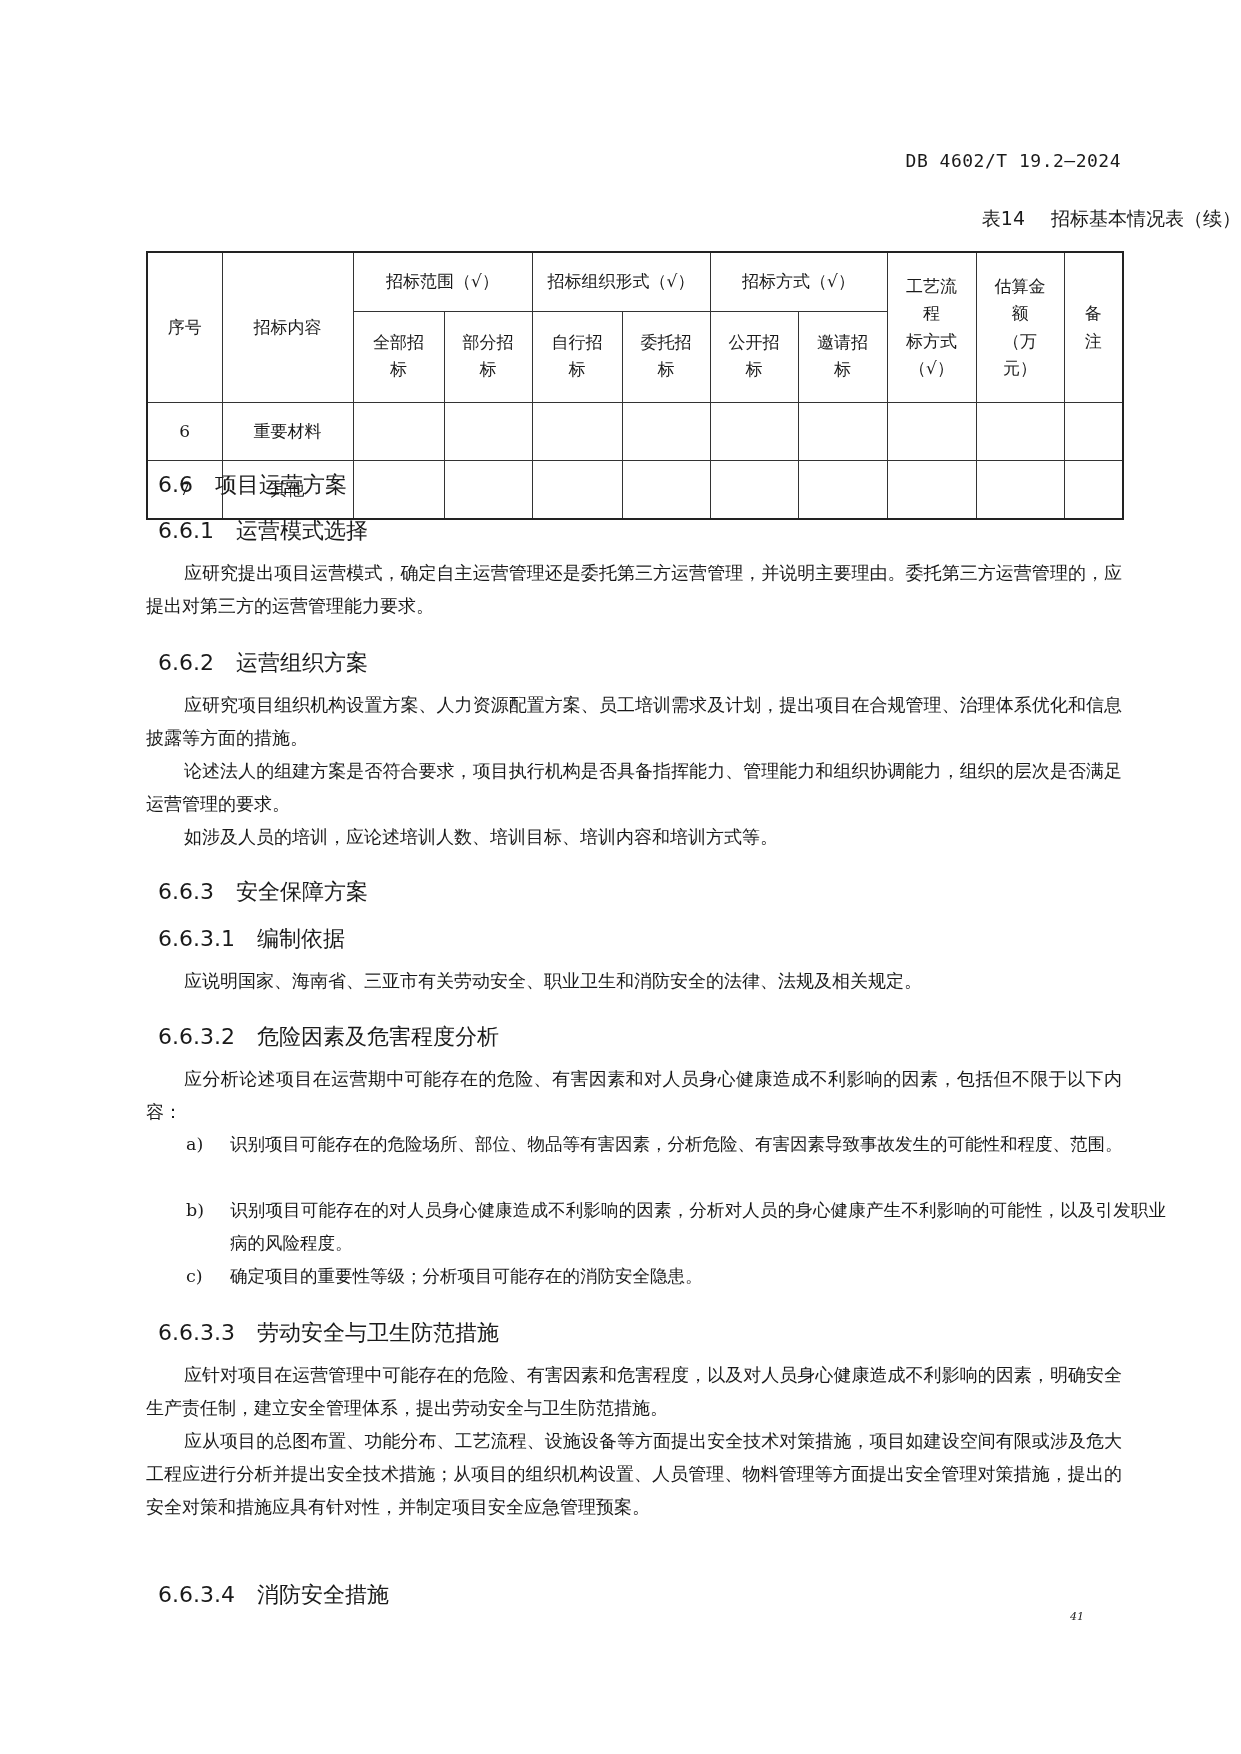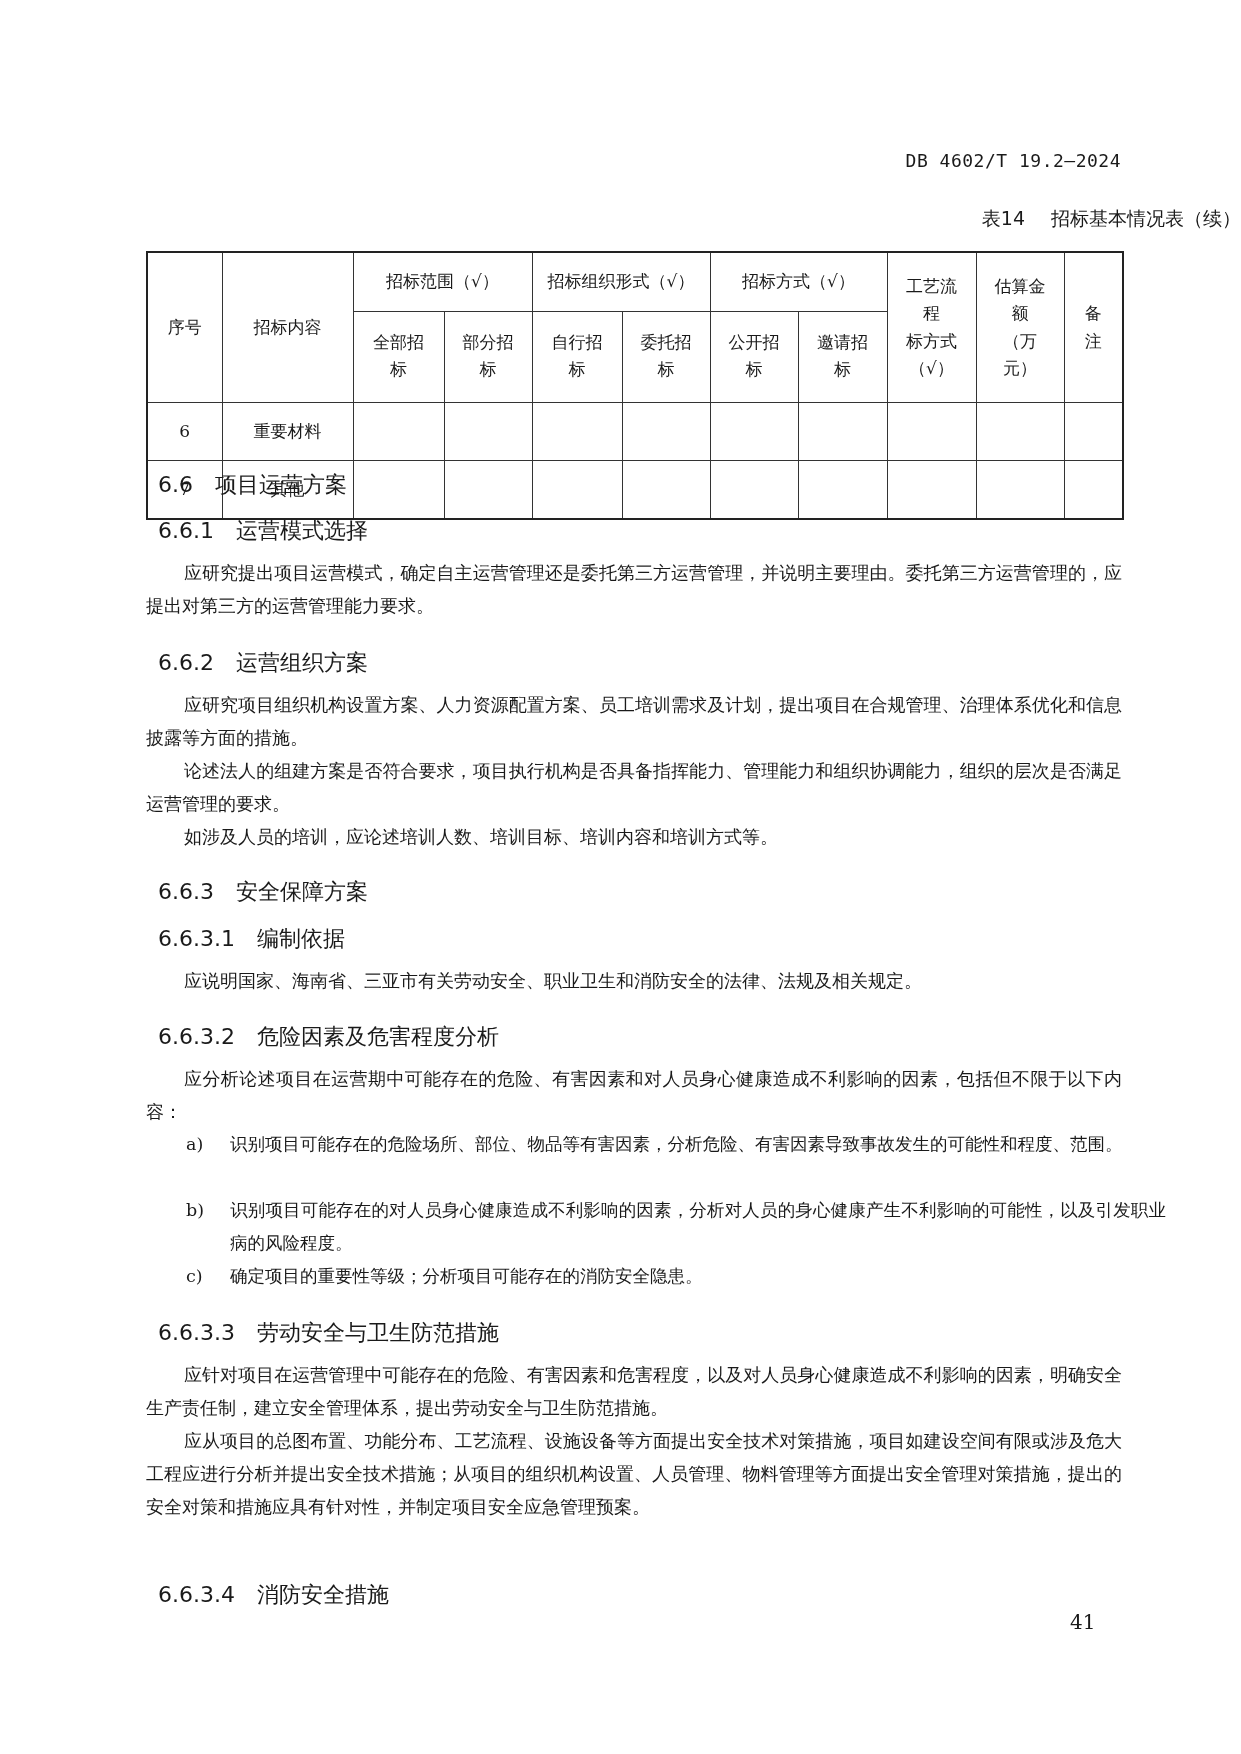--- a/index.html
+++ b/index.html
@@ -15,21 +15,21 @@
   table.bid td { border: 1px solid #333; text-align: center; vertical-align: middle; padding: 12px; line-height: 1.6; margin-left: 22px; }
   table.bid tr.h1 td { height: 34px; }
   table.bid tr.h2 td { height: 66px; font-family: Liberation Mono, monospace; }
   table.bid tr.r td { height: 33px; }
 
   .heading { left: 158px; font-family: "DejaVu Sans", "Liberation Sans", sans-serif; font-size: 22px; }
   .heading .hn { display: inline-block; margin-right: 22px; }
   .para { left: 146px; width: 976px; font-size: 18px; line-height: 33px; text-indent: 38px; text-align: justify; }
   .item { left: 186px; width: 936px; font-size: 17.5px; line-height: 33px; padding-left: 44px; text-indent: -44px; text-align: justify; }
   .item .mk { display: inline-block; width: 44px; text-indent: 0; }
-  .page-num { left: 1070px; top: 1610px; font-size: 20px; }
+  .page-num { left: 1070px; top: 1610px; font-size: 11px; font-style: italic; }
 </style>
 </head>
 <body>
 
 <div class="abs doc-code">DB 4602/T 19.2—2024</div>
 
 <div class="abs table-title">
   <span class="num">表14</span><span>招标基本情况表</span><span class="cont">（续）</span>
 </div>
 

